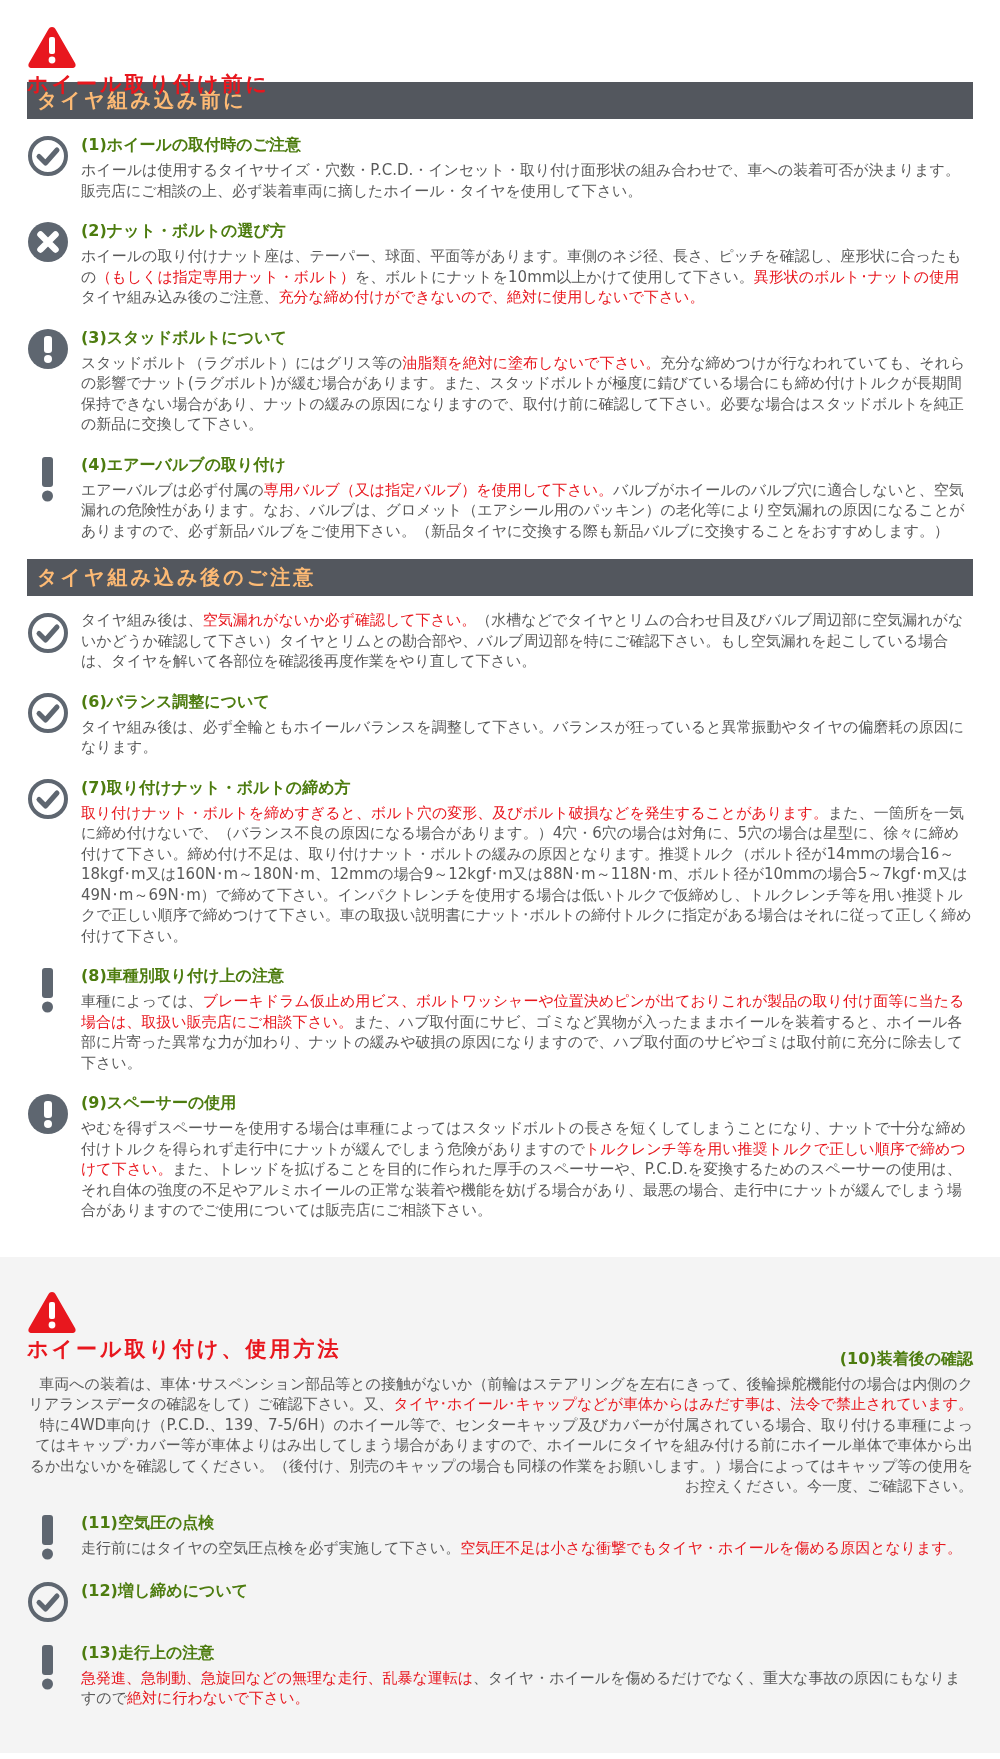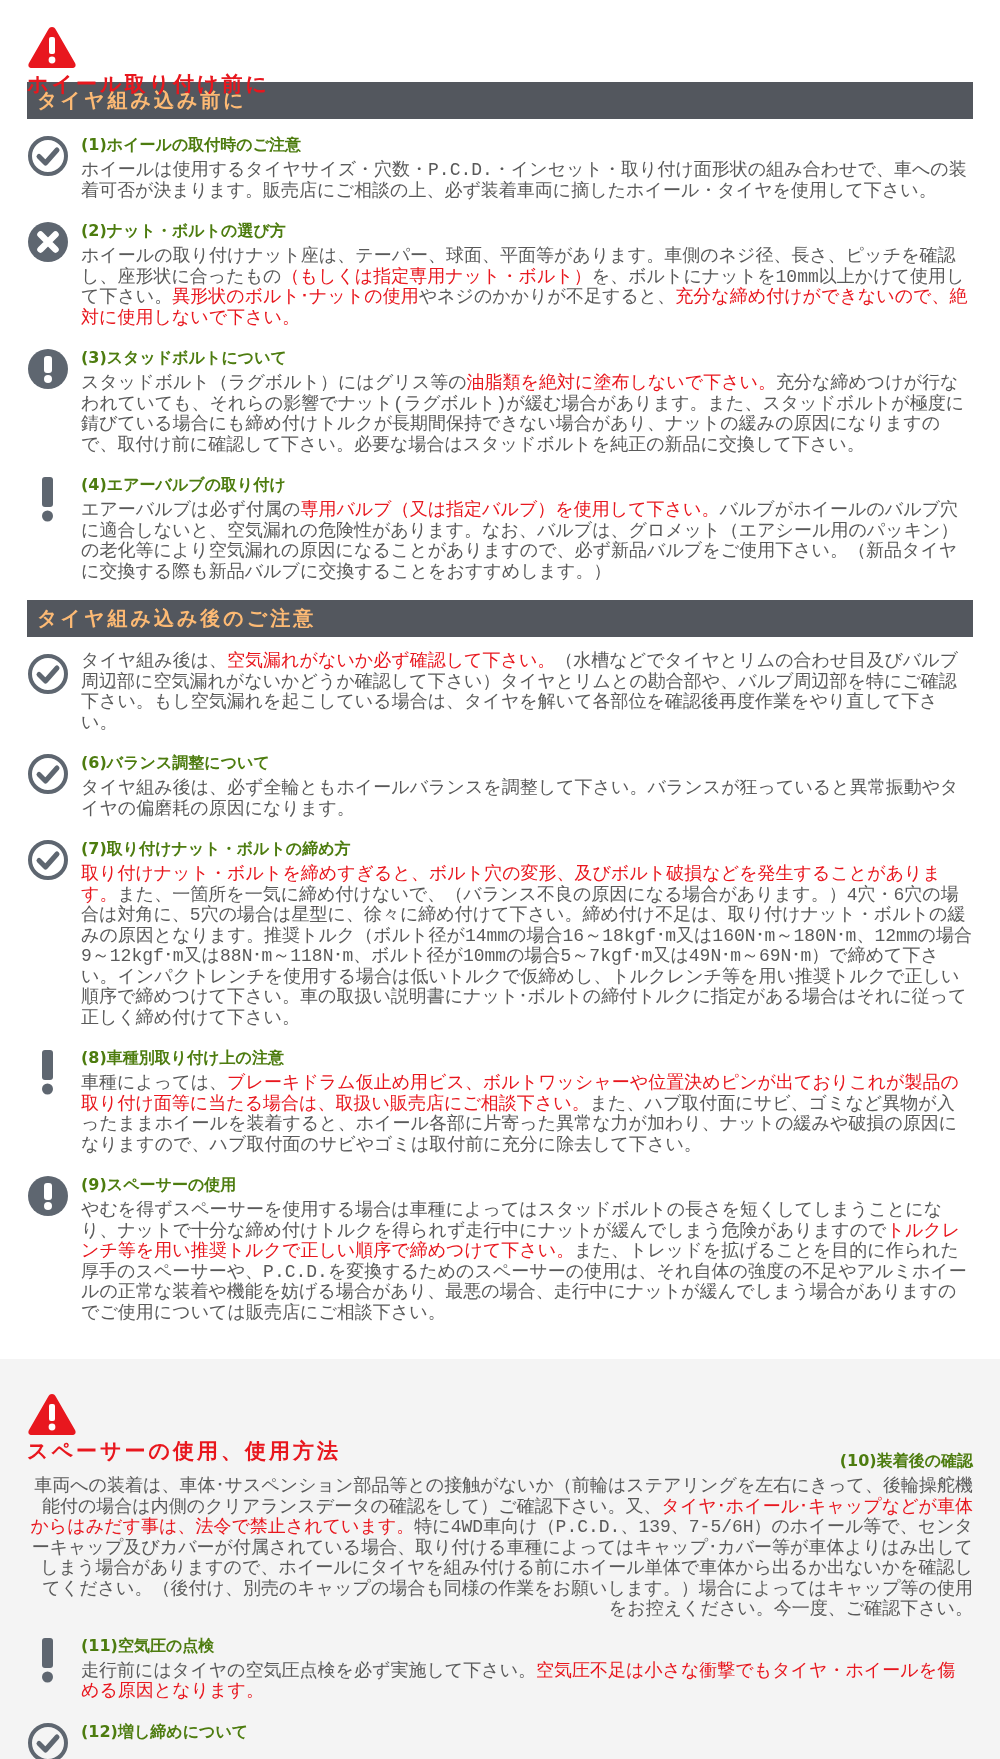--- a/index.html
+++ b/index.html
@@ -11,21 +11,21 @@
     .section.tail { background: #ffffff; height: 37px; position: relative; }
     .page-heading { display: flex; align-items: flex-start; height: 48px; margin-bottom: 10px; flex-direction: column; }
     .warn-tri { width: 50px; height: 46px; margin-right: 10px; flex: none; }
     .page-heading-text { color: #e8171e; font-size: 21px; font-weight: bold; letter-spacing: 3px; }
     .band { background: #53575e; color: #fdba74; font-size: 20px; font-weight: bold; letter-spacing: 3px; height: 37px; line-height: 37px; padding-left: 10px; margin-top: 6px; margin-bottom: 14px; }
     .item { display: flex; margin-bottom: 18px; }
     .item .icon { width: 54px; flex: none; padding-top: 2px; }
     .item .icon svg { display: block; }
     .item .content { flex: 1; }
     .item-title { color: #4d7c0f; font-size: 16px; font-weight: bold; line-height: 24px; margin-bottom: 3px; }
-    .item-body { font-size: 18px; line-height: 20.5px; color: #5a5a5a; font-family: Liberation Mono, monospace; }
+    .item-body { font-size: 15px; line-height: 20.5px; color: #5a5a5a; }
     .item-body .red { color: #e8171e; }
     .plain { margin-bottom: 14px; text-align: right; }
     .tail-tri { position: absolute; left: 30px; top: 28px; width: 16px; height: 10px; overflow: hidden; }
   </style>
 </head>
 <body>
 
 <svg width="0" height="0" style="position:absolute">
   <defs>
     <symbol id="sym-tri" viewBox="0 0 50 46">
@@ -76,21 +76,21 @@
   </div>
 
   <div class="item">
     <div class="icon">
         <svg width="42" height="42">
           <use href="#sym-x"></use>
         </svg>
       </div>
     <div class="content">
       <div class="item-title">(2)ナット・ボルトの選び方</div>
-      <div class="item-body"><span>ホイールの取り付けナット座は、テーパー、球面、平面等があります。車側のネジ径、長さ、ピッチを確認し、座形状に合ったもの</span><span class="red">（もしくは指定専用ナット・ボルト）</span><span>を、ボルトにナットを10mm以上かけて使用して下さい。</span><span class="red">異形状のボルト･ナットの使用</span><span>やネジのかかりが不足すると、</span><span class="red">充分な締め付けができないので、絶対に使用しないで下さい。</span></div>
+      <div class="item-body"><span>ホイールの取り付けナット座は、テーパー、球面、平面等があります。車側のネジ径、長さ、ピッチを確認し、座形状に合ったもの</span><span class="red">（もしくは指定専用ナット・ボルト）</span><span>を、ボルトにナットを10mm以上かけて使用して下さい。</span><span class="red">異形状のボルト･ナットの使用</span><span>タイヤ組み込み後のご注意、</span><span class="red">充分な締め付けができないので、絶対に使用しないで下さい。</span></div>
     </div>
   </div>
 
   <div class="item">
     <div class="icon">
         <svg width="42" height="42">
           <use href="#sym-excl-circle"></use>
         </svg>
       </div>
     <div class="content">
@@ -171,21 +171,21 @@
       <div class="item-body"><span>やむを得ずスペーサーを使用する場合は車種によってはスタッドボルトの長さを短くしてしまうことになり、ナットで十分な締め付けトルクを得られず走行中にナットが緩んでしまう危険がありますので</span><span class="red">トルクレンチ等を用い推奨トルクで正しい順序で締めつけて下さい。</span><span>また、トレッドを拡げることを目的に作られた厚手のスペーサーや、P.C.D.を変換するためのスペーサーの使用は、それ自体の強度の不足やアルミホイールの正常な装着や機能を妨げる場合があり、最悪の場合、走行中にナットが緩んでしまう場合がありますのでご使用については販売店にご相談下さい。</span></div>
     </div>
   </div>
 </div>
 
 <div class="section gray">
   <div class="page-heading">
     <svg class="warn-tri">
         <use href="#sym-tri"></use>
       </svg>
-    <span class="page-heading-text">スペーサーの使用、使用方法</span>
+    <span class="page-heading-text">ホイール取り付け、使用方法</span>
   </div>
 
   <div class="plain">
     <div class="item-title">(10)装着後の確認</div>
     <div class="item-body"><span>車両への装着は、車体･サスペンション部品等との接触がないか（前輪はステアリングを左右にきって、後輪操舵機能付の場合は内側のクリアランスデータの確認をして）ご確認下さい。又、</span><span class="red">タイヤ･ホイール･キャップなどが車体からはみだす事は、法令で禁止されています。</span><span>特に4WD車向け（P.C.D.、139、7-5/6H）のホイール等で、センターキャップ及びカバーが付属されている場合、取り付ける車種によってはキャップ･カバー等が車体よりはみ出してしまう場合がありますので、ホイールにタイヤを組み付ける前にホイール単体で車体から出るか出ないかを確認してください。（後付け、別売のキャップの場合も同様の作業をお願いします。）場合によってはキャップ等の使用をお控えください。今一度、ご確認下さい。</span></div>
   </div>
 
   <div class="item">
     <div class="icon">
         <svg width="42" height="48">

